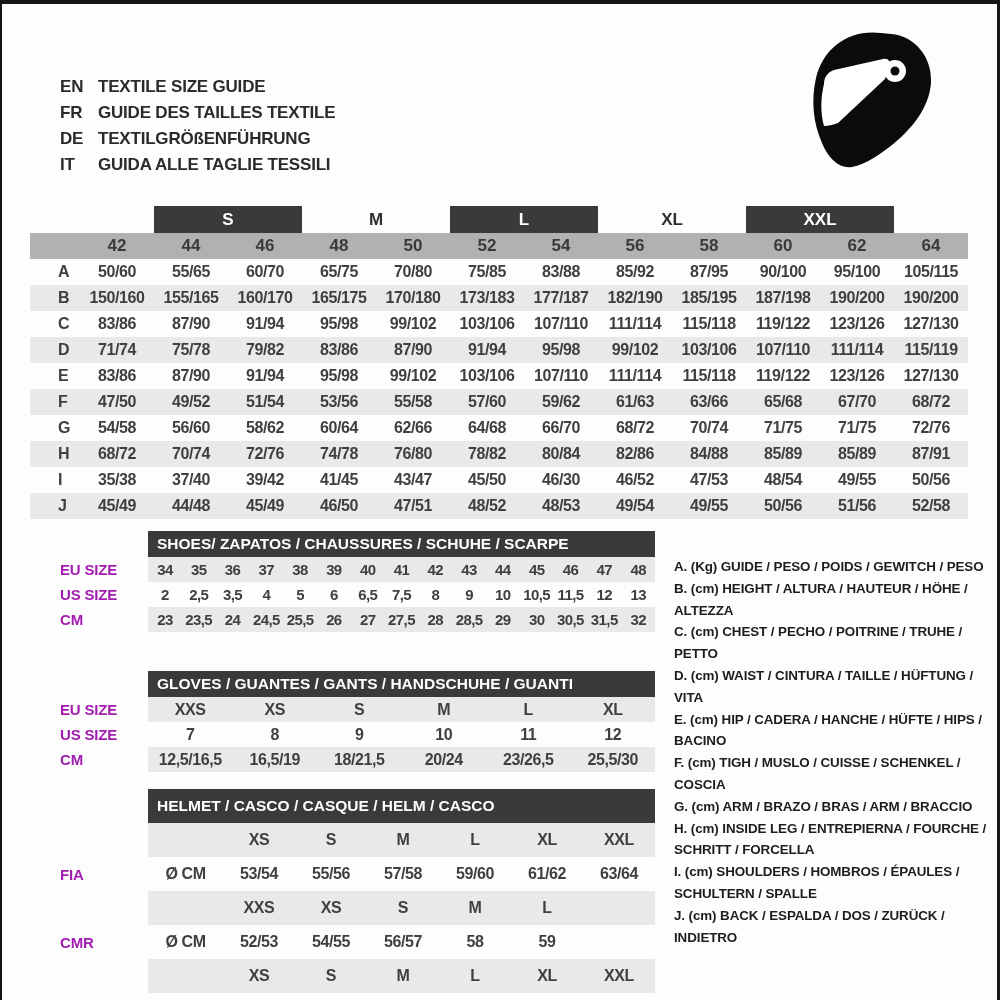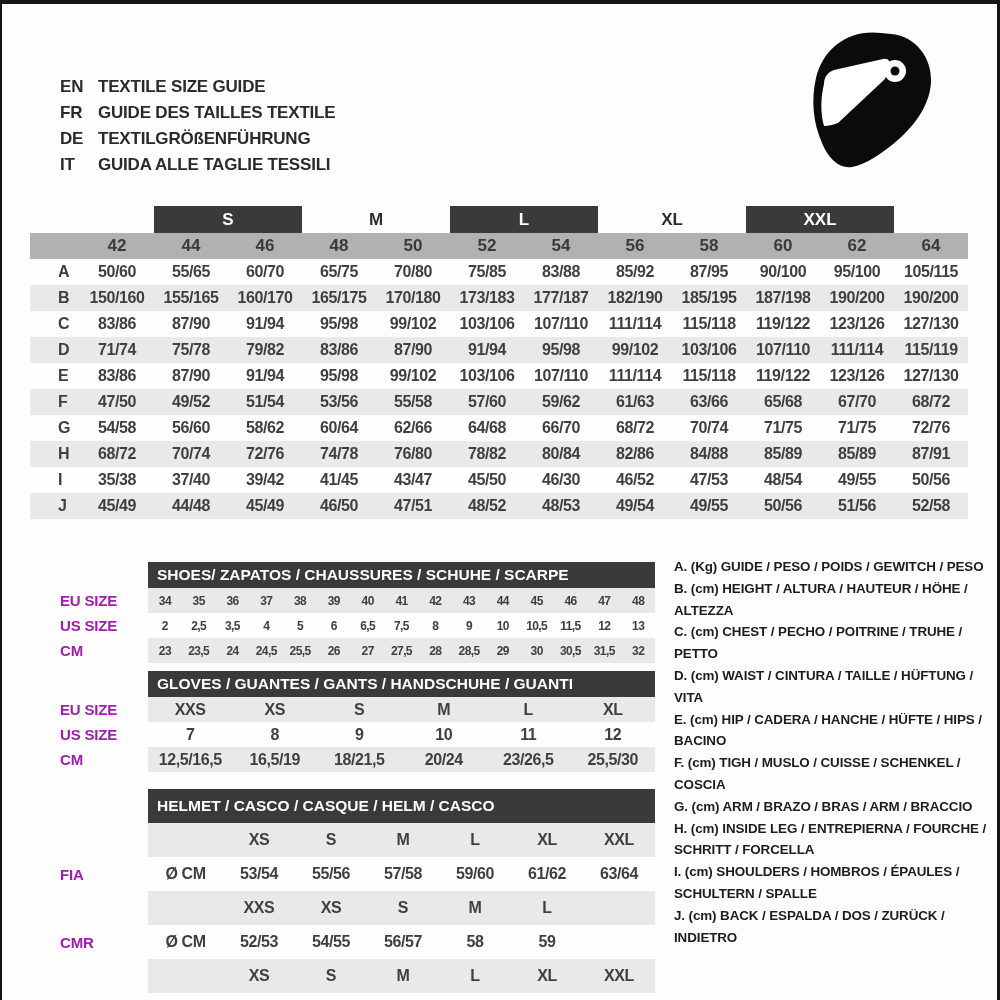--- a/index.html
+++ b/index.html
@@ -28,22 +28,22 @@
   .main-table tbody.data td{height:26px;font-size:16px;color:#3f3f3f;letter-spacing:-0.4px;}
   tr.stripe td{background:#e9e9e9;}
   .main-table td.letter{text-align:left;padding-left:28px;}
 
   
   .sub-table{position:absolute;left:30px;width:625px;}
   .sub-table td{text-align:center;font-weight:bold;height:25px;color:#3f3f3f;letter-spacing:-0.4px;font-size:16px;}
   .sub-table td.side-label{text-align:left;padding-left:30px;font-size:15px;color:#a21caf;letter-spacing:-0.2px;}
   .sub-table td.darkbar{background:#3a3a3a;color:#fff;text-align:left;padding-left:9px;font-size:15.5px;height:26px;letter-spacing:0;}
   .sub-table td.shaded{background:#e9e9e9;}
-  #shoes-table{top:562px;}
-  #shoes-table td.val{font-size:12px;letter-spacing:-0.6px;}
+  #shoes-table{top:531px;}
+  #shoes-table td.val{font-size:15px;letter-spacing:-0.6px;}
   #gloves-table{top:671px;}
   #helmet-table{top:789px;}
   #helmet-table td{height:34px;}
   .unit{text-align:center;}
 
   
   .legend{position:absolute;left:674px;top:556px;width:315px;font-weight:bold;font-size:13.4px;line-height:21.8px;color:#1d1d1d;letter-spacing:-0.1px;}
 </style>
 </head>
 <body>

